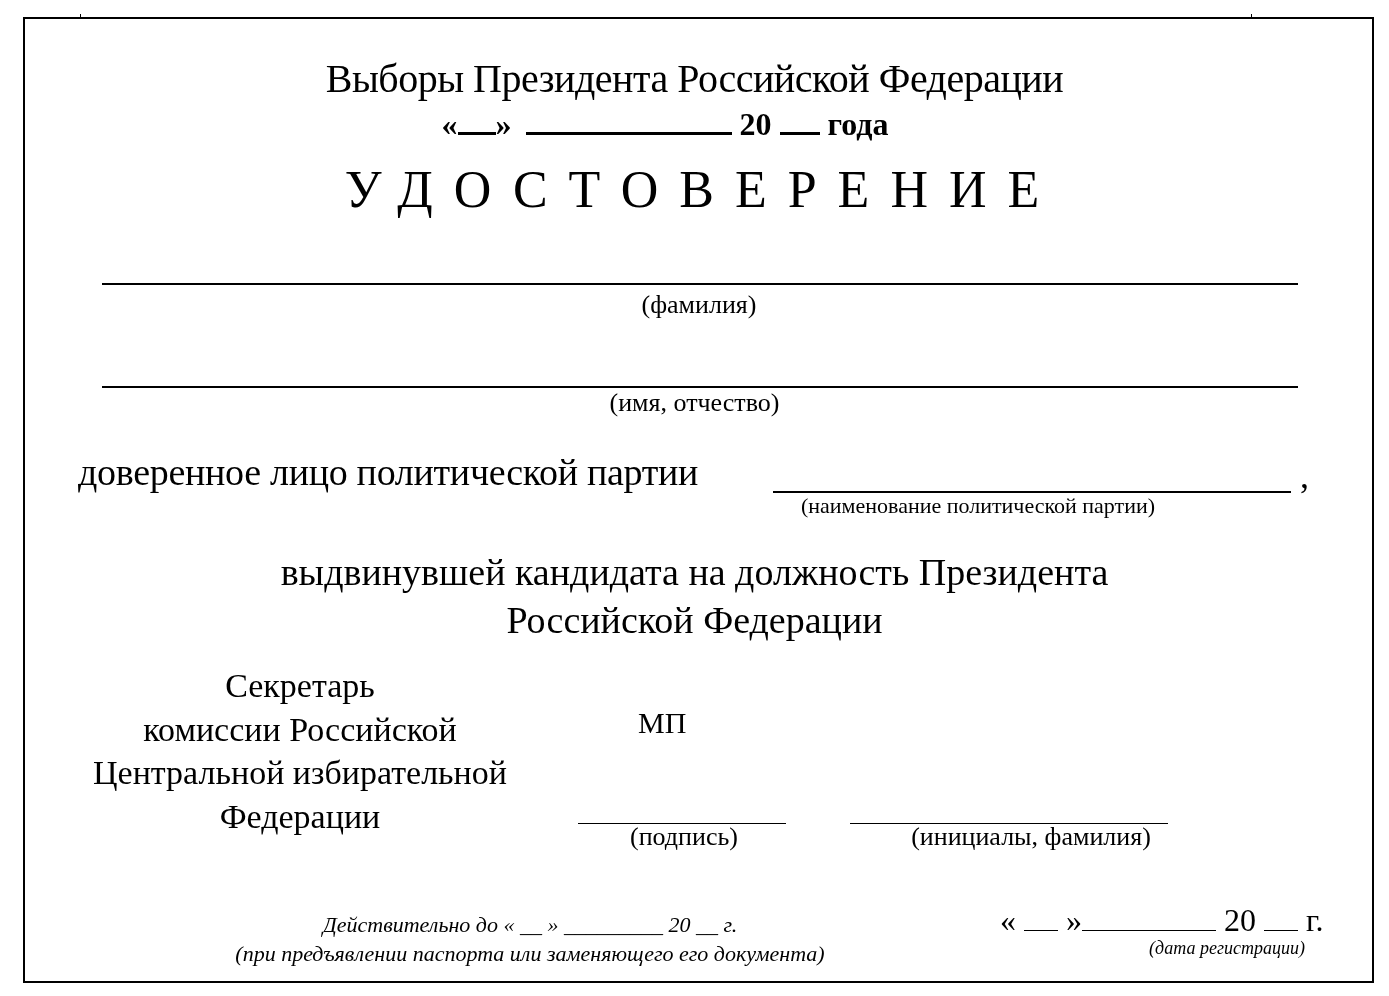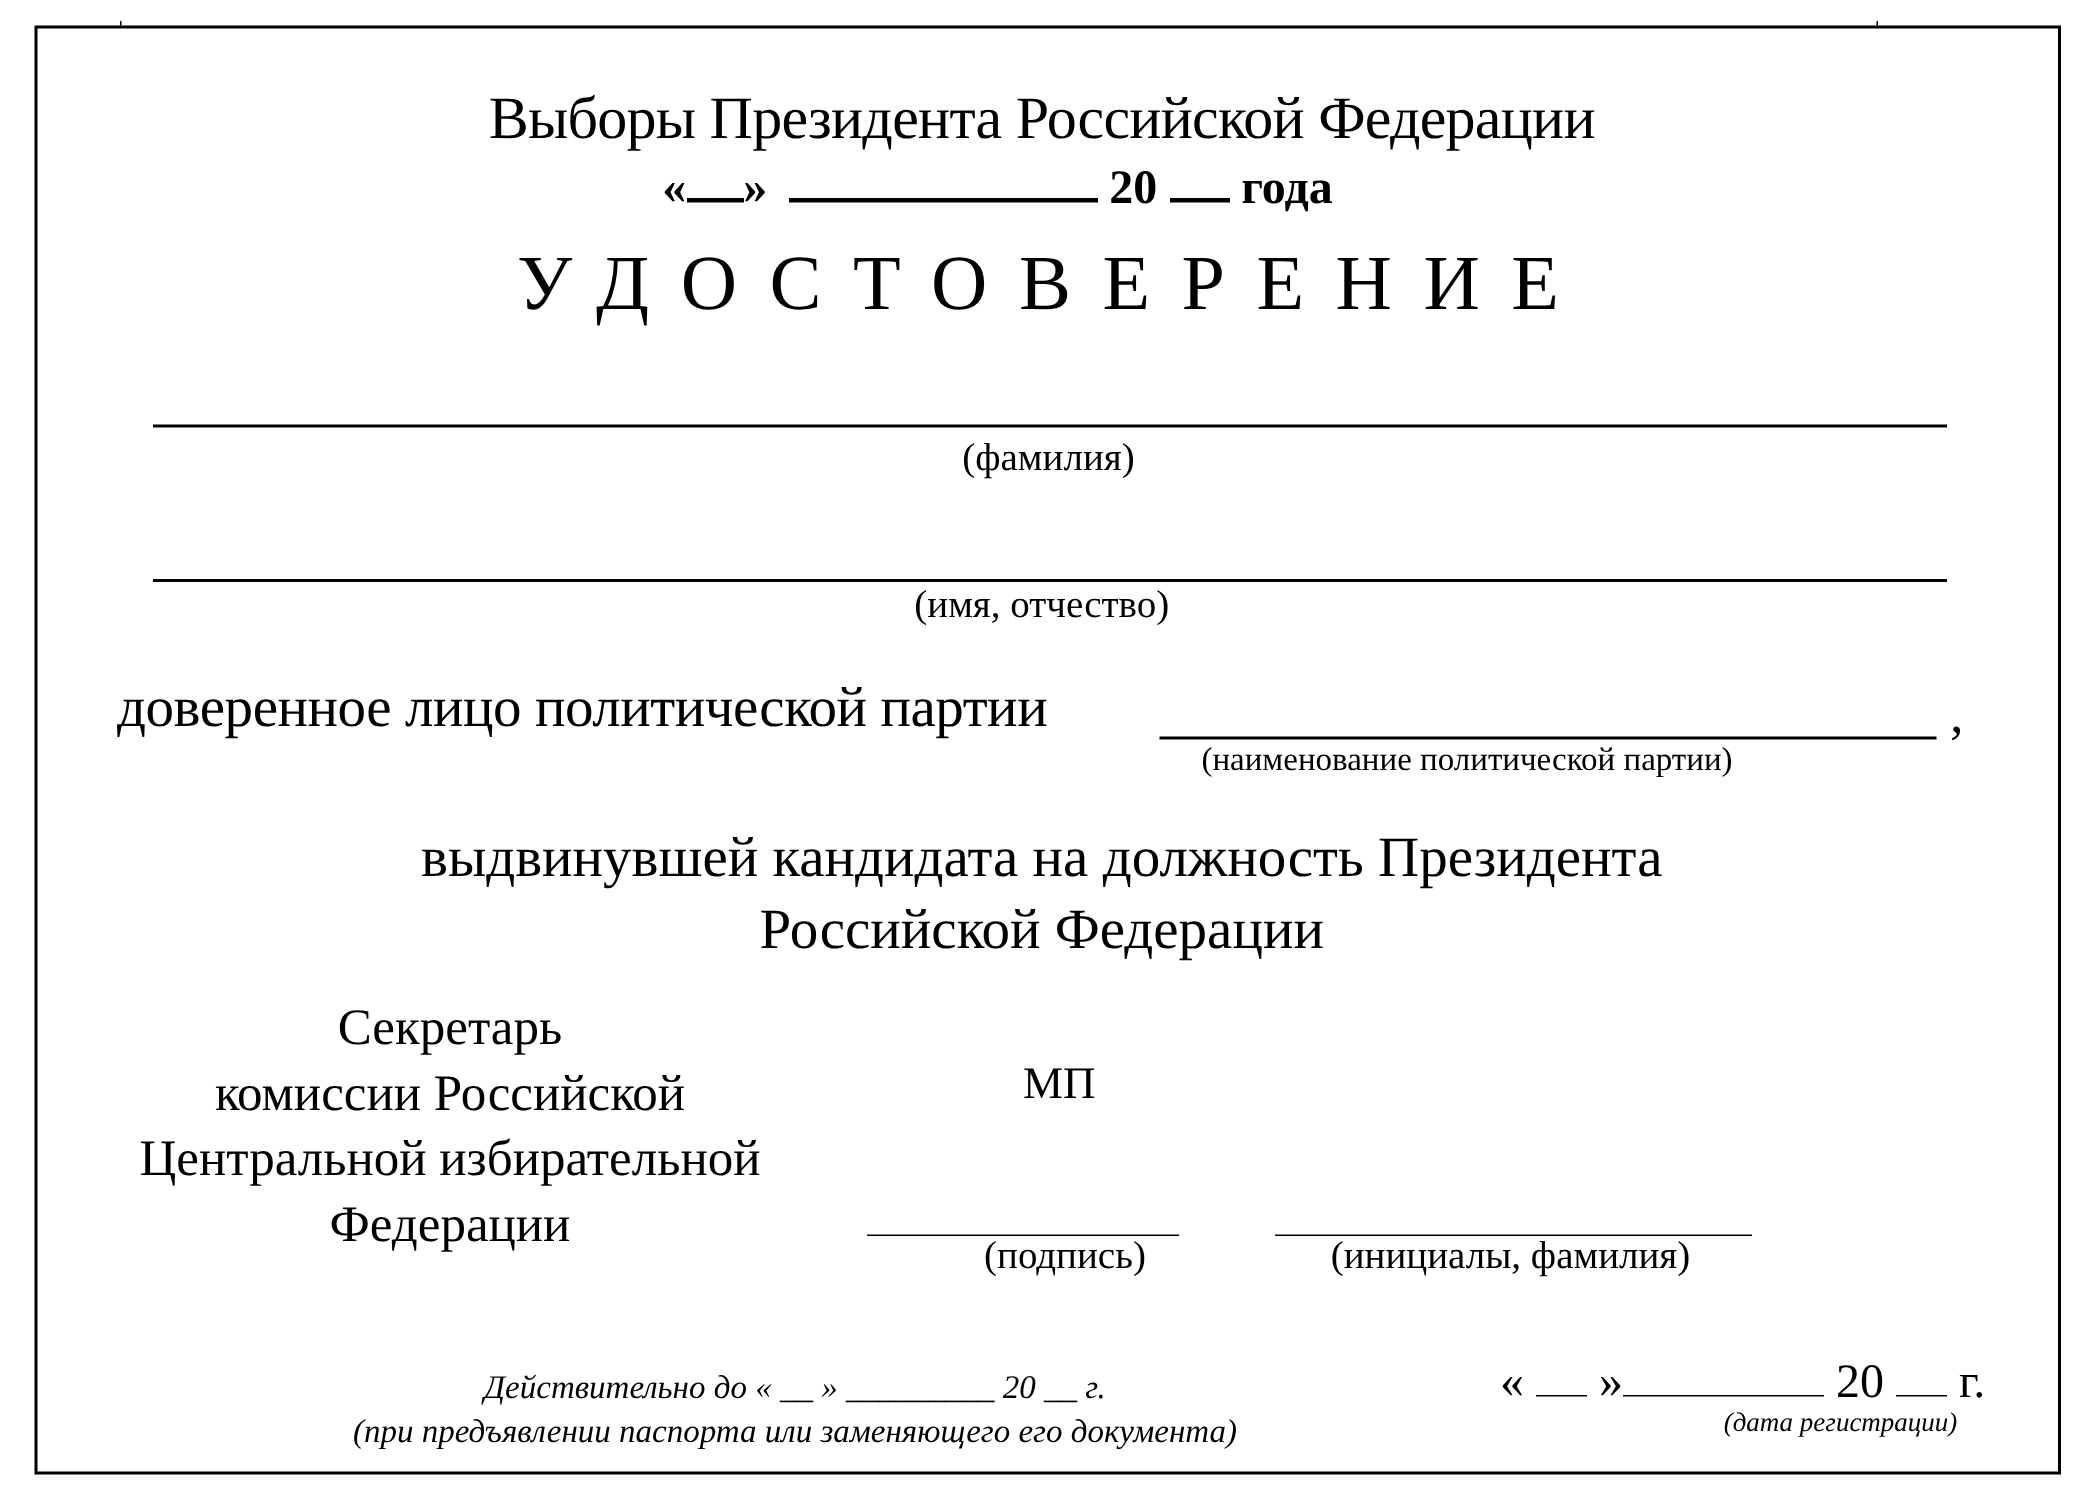--- a/index.html
+++ b/index.html
@@ -17,21 +17,21 @@
   .u { display:inline-block; border-bottom:3px solid #000; height:28px; vertical-align:baseline; }
   .doc-type { left:0; width:1389px; top:160px; font-size:52px; text-align:center;
               letter-spacing:21px; padding-left:8px; }
   .cap { font-size:26px; text-align:center; }
   .trust { left:78px; top:450px; font-size:38px; letter-spacing:-0.3px; }
   .comma { left:1300px; top:455px; font-size:36px; }
   .party-cap { left:758px; top:493px; font-size:22px; width:440px; text-align:center; }
   .nominated { left:0; width:1389px; top:548px; font-size:38px; text-align:center; line-height:48px; }
   .secretary { left:55px; width:490px; top:664px; font-size:34px; 
                text-align:center; line-height:43.5px; white-space:normal; }
-  .mp { left:638px; top:706px; font-size:30px;margin-left:44px; }
+  .mp { left:638px; top:706px; font-size:30px; }
   .sig-cap { top:822px; font-size:26px; text-align:center; }
   .valid { left:190px; width:680px; top:910px; font-size:22px; font-style:italic;
            text-align:center; line-height:29px; white-space:normal; }
   .reg { left:1000px; top:902px; font-size:32px; }
   .reg-cap { left:1132px; top:938px; font-size:18px; font-style:italic; width:190px; text-align:center; }
 </style>
 </head>
 <body>
 
 <div class="frame"></div>
@@ -69,24 +69,24 @@
 <div class="abs secretary">
   <div>Секретарь</div>
   <div>комиссии Российской</div>
   <div>Центральной избирательной</div>
   <div>Федерации</div>
 </div>
 
 <div class="abs mp">МП</div>
 
 <div class="line" style="left:578px;top:823px;width:208px;height:1px;"></div>
-<div class="abs sig-cap" style="left:612px;width:196px;text-align:center;">(подпись)</div>
+<div class="abs sig-cap" style="left:586px;width:196px;text-align:center;">(подпись)</div>
 
 <div class="line" style="left:850px;top:823px;width:318px;height:1px;"></div>
-<div class="abs sig-cap" style="left:854px;width:306px;">(инициалы, фамилия)</div>
+<div class="abs sig-cap" style="left:878px;width:306px;">(инициалы, фамилия)</div>
 
 <div class="abs valid">
   <div>Действительно до « __ » _________ 20 __ г.</div>
   <div>(при предъявлении паспорта или заменяющего его документа)</div>
 </div>
 
 <div class="abs reg">
   <span>«</span>
   <span style="display:inline-block;width:34px;border-bottom:1px solid #000;height:22px;"></span>
   <span>»</span><span style="display:inline-block;width:134px;border-bottom:1px solid #000;height:22px;"></span>

